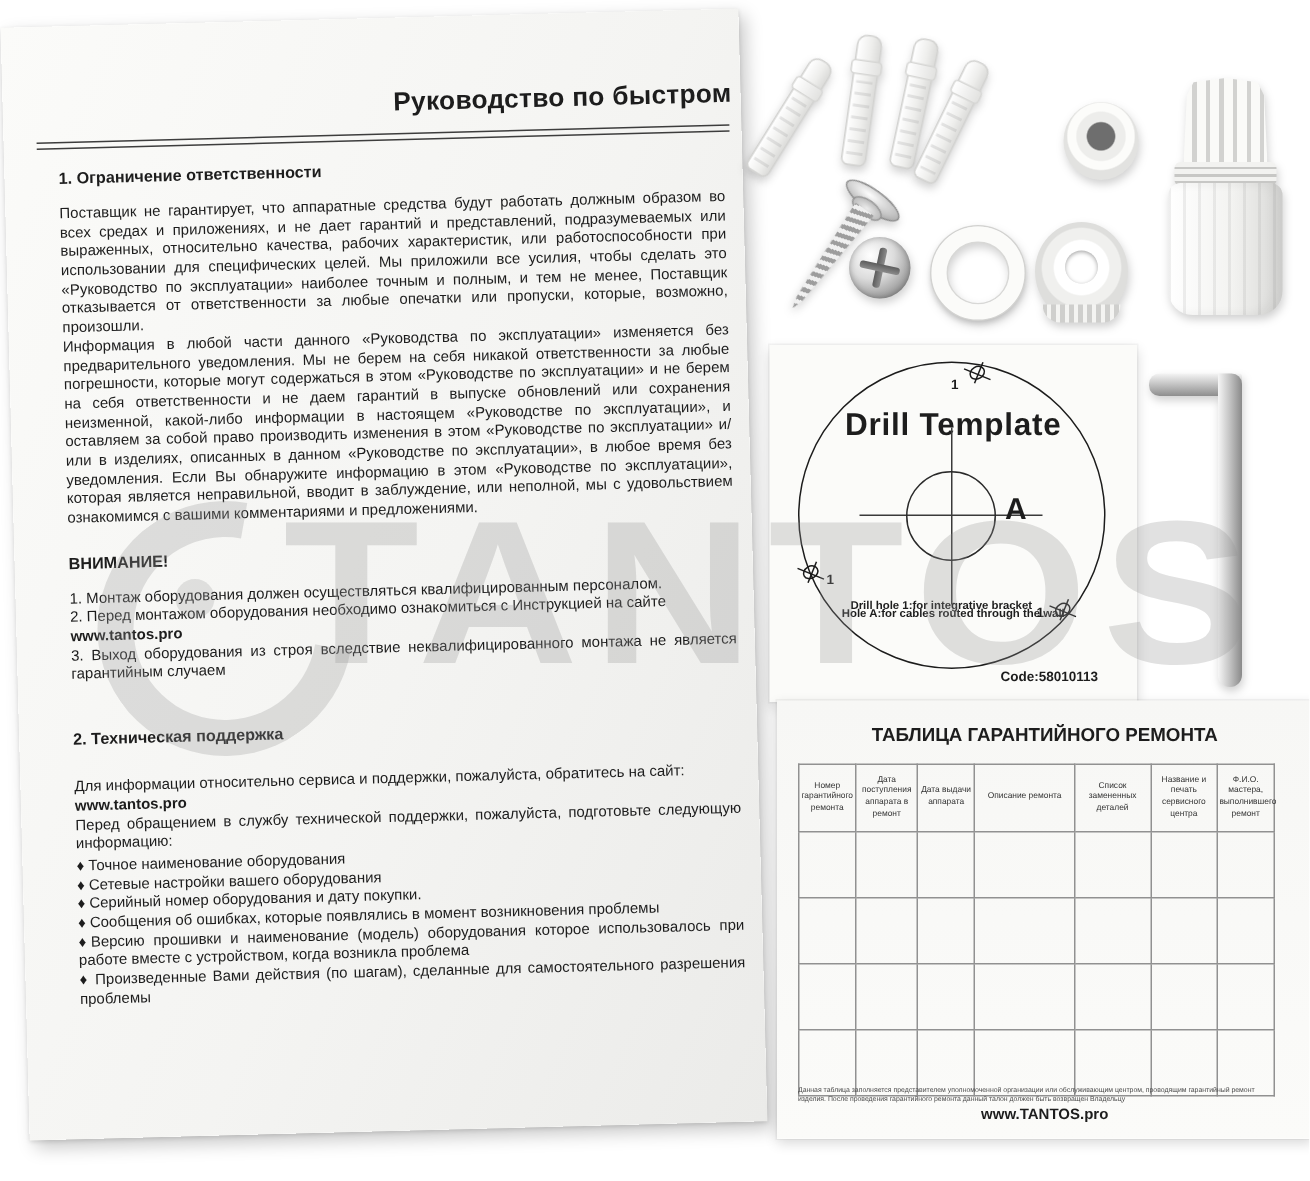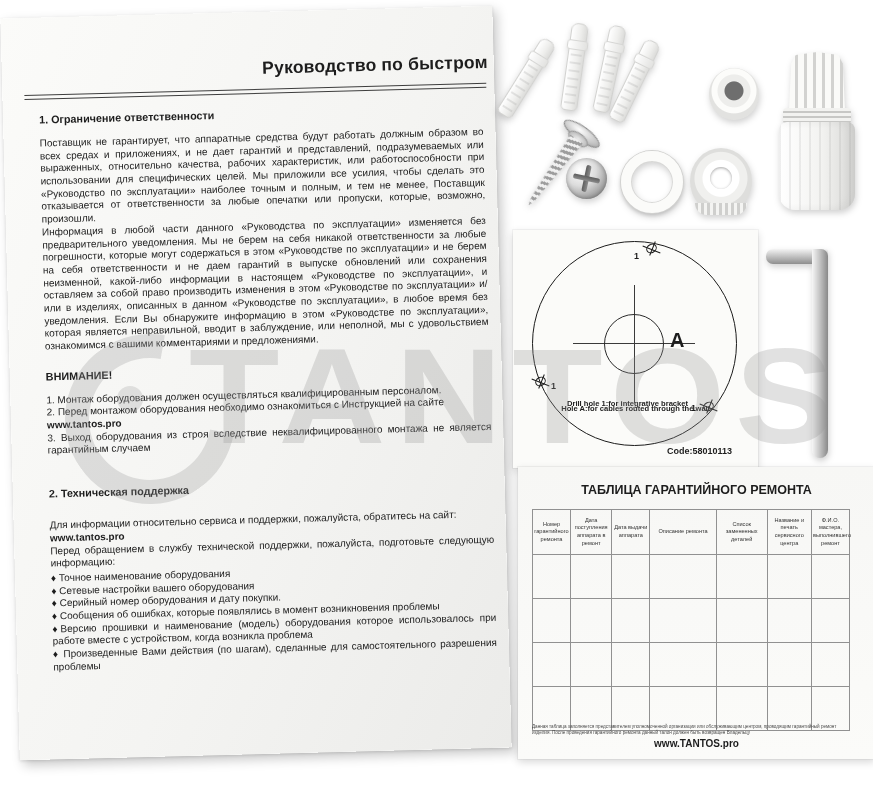--- a/index.html
+++ b/index.html
@@ -171,20 +171,21 @@
     <div class="cap-body"></div>
   </div>
 
   <div class="hw allen-key">
     <div class="allen-h"></div>
     <div class="allen-v"></div>
   </div>
 
   <div class="drill-card">
     <div class="drill-circle"></div>
+    <div class="drill-title">Drill Template</div>
     <div class="ch-line-h"></div>
     <div class="ch-line-v"></div>
     <div class="center-hole"></div>
     <div class="hole-a-label">A</div>
     <div class="hole-mark hm-top">
         <div class="oval"></div>
       </div>
     <div class="hole-mark hm-bl">
         <div class="oval"></div>
       </div>

